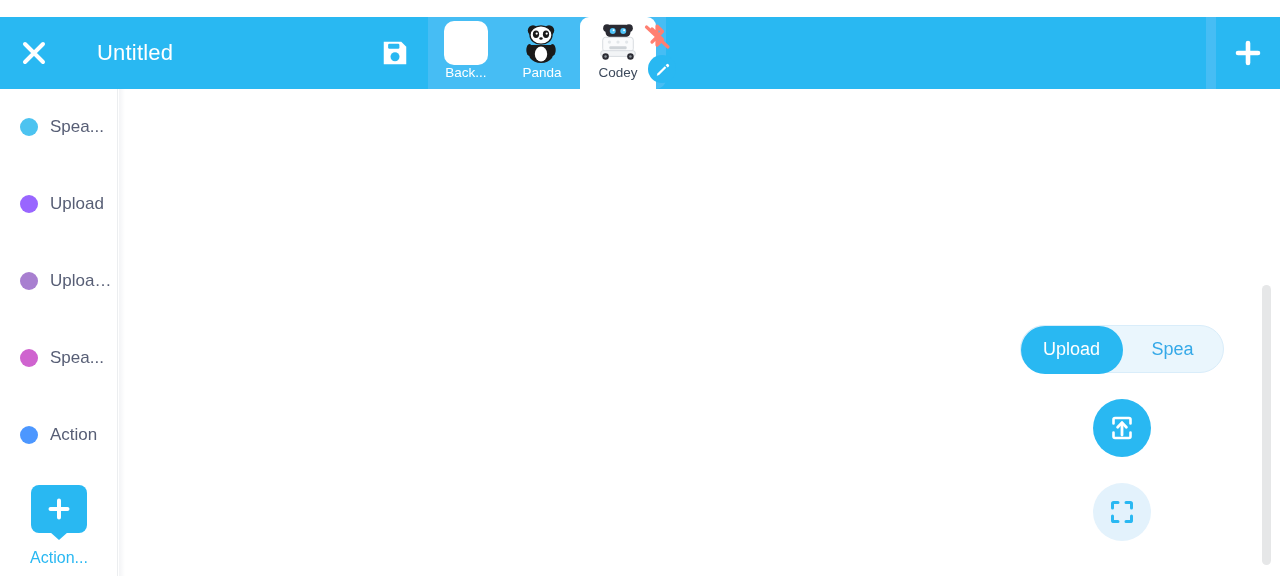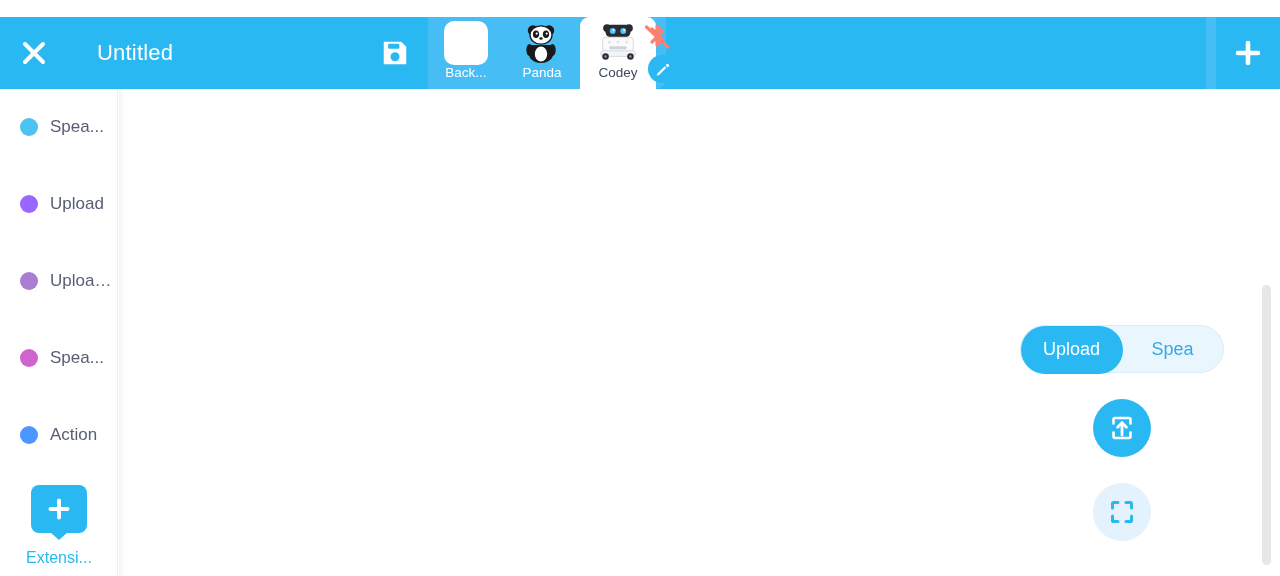--- a/index.html
+++ b/index.html
@@ -375,21 +375,21 @@
       <span class="cat-dot" style="background:#4C97FF"></span>
       <span class="cat-label">Action</span>
     </div>
 
     <div class="ext-wrap">
       <div class="ext-btn">
         <svg width="26" height="26" viewBox="0 0 26 26">
           <path d="M13 4.5 L13 21.5 M4.5 13 L21.5 13" stroke="#ffffff" stroke-width="4" stroke-linecap="round"></path>
         </svg>
       </div>
-      <div class="ext-label">Extensi...</div>
+      <div class="ext-label">Action...</div>
     </div>
   </div>
 
   <div class="canvas">
     <div class="canvas-edge"></div>
 
     <div class="scroll-v"></div>
     <div class="scroll-h"></div>
 
     <div class="controls">

